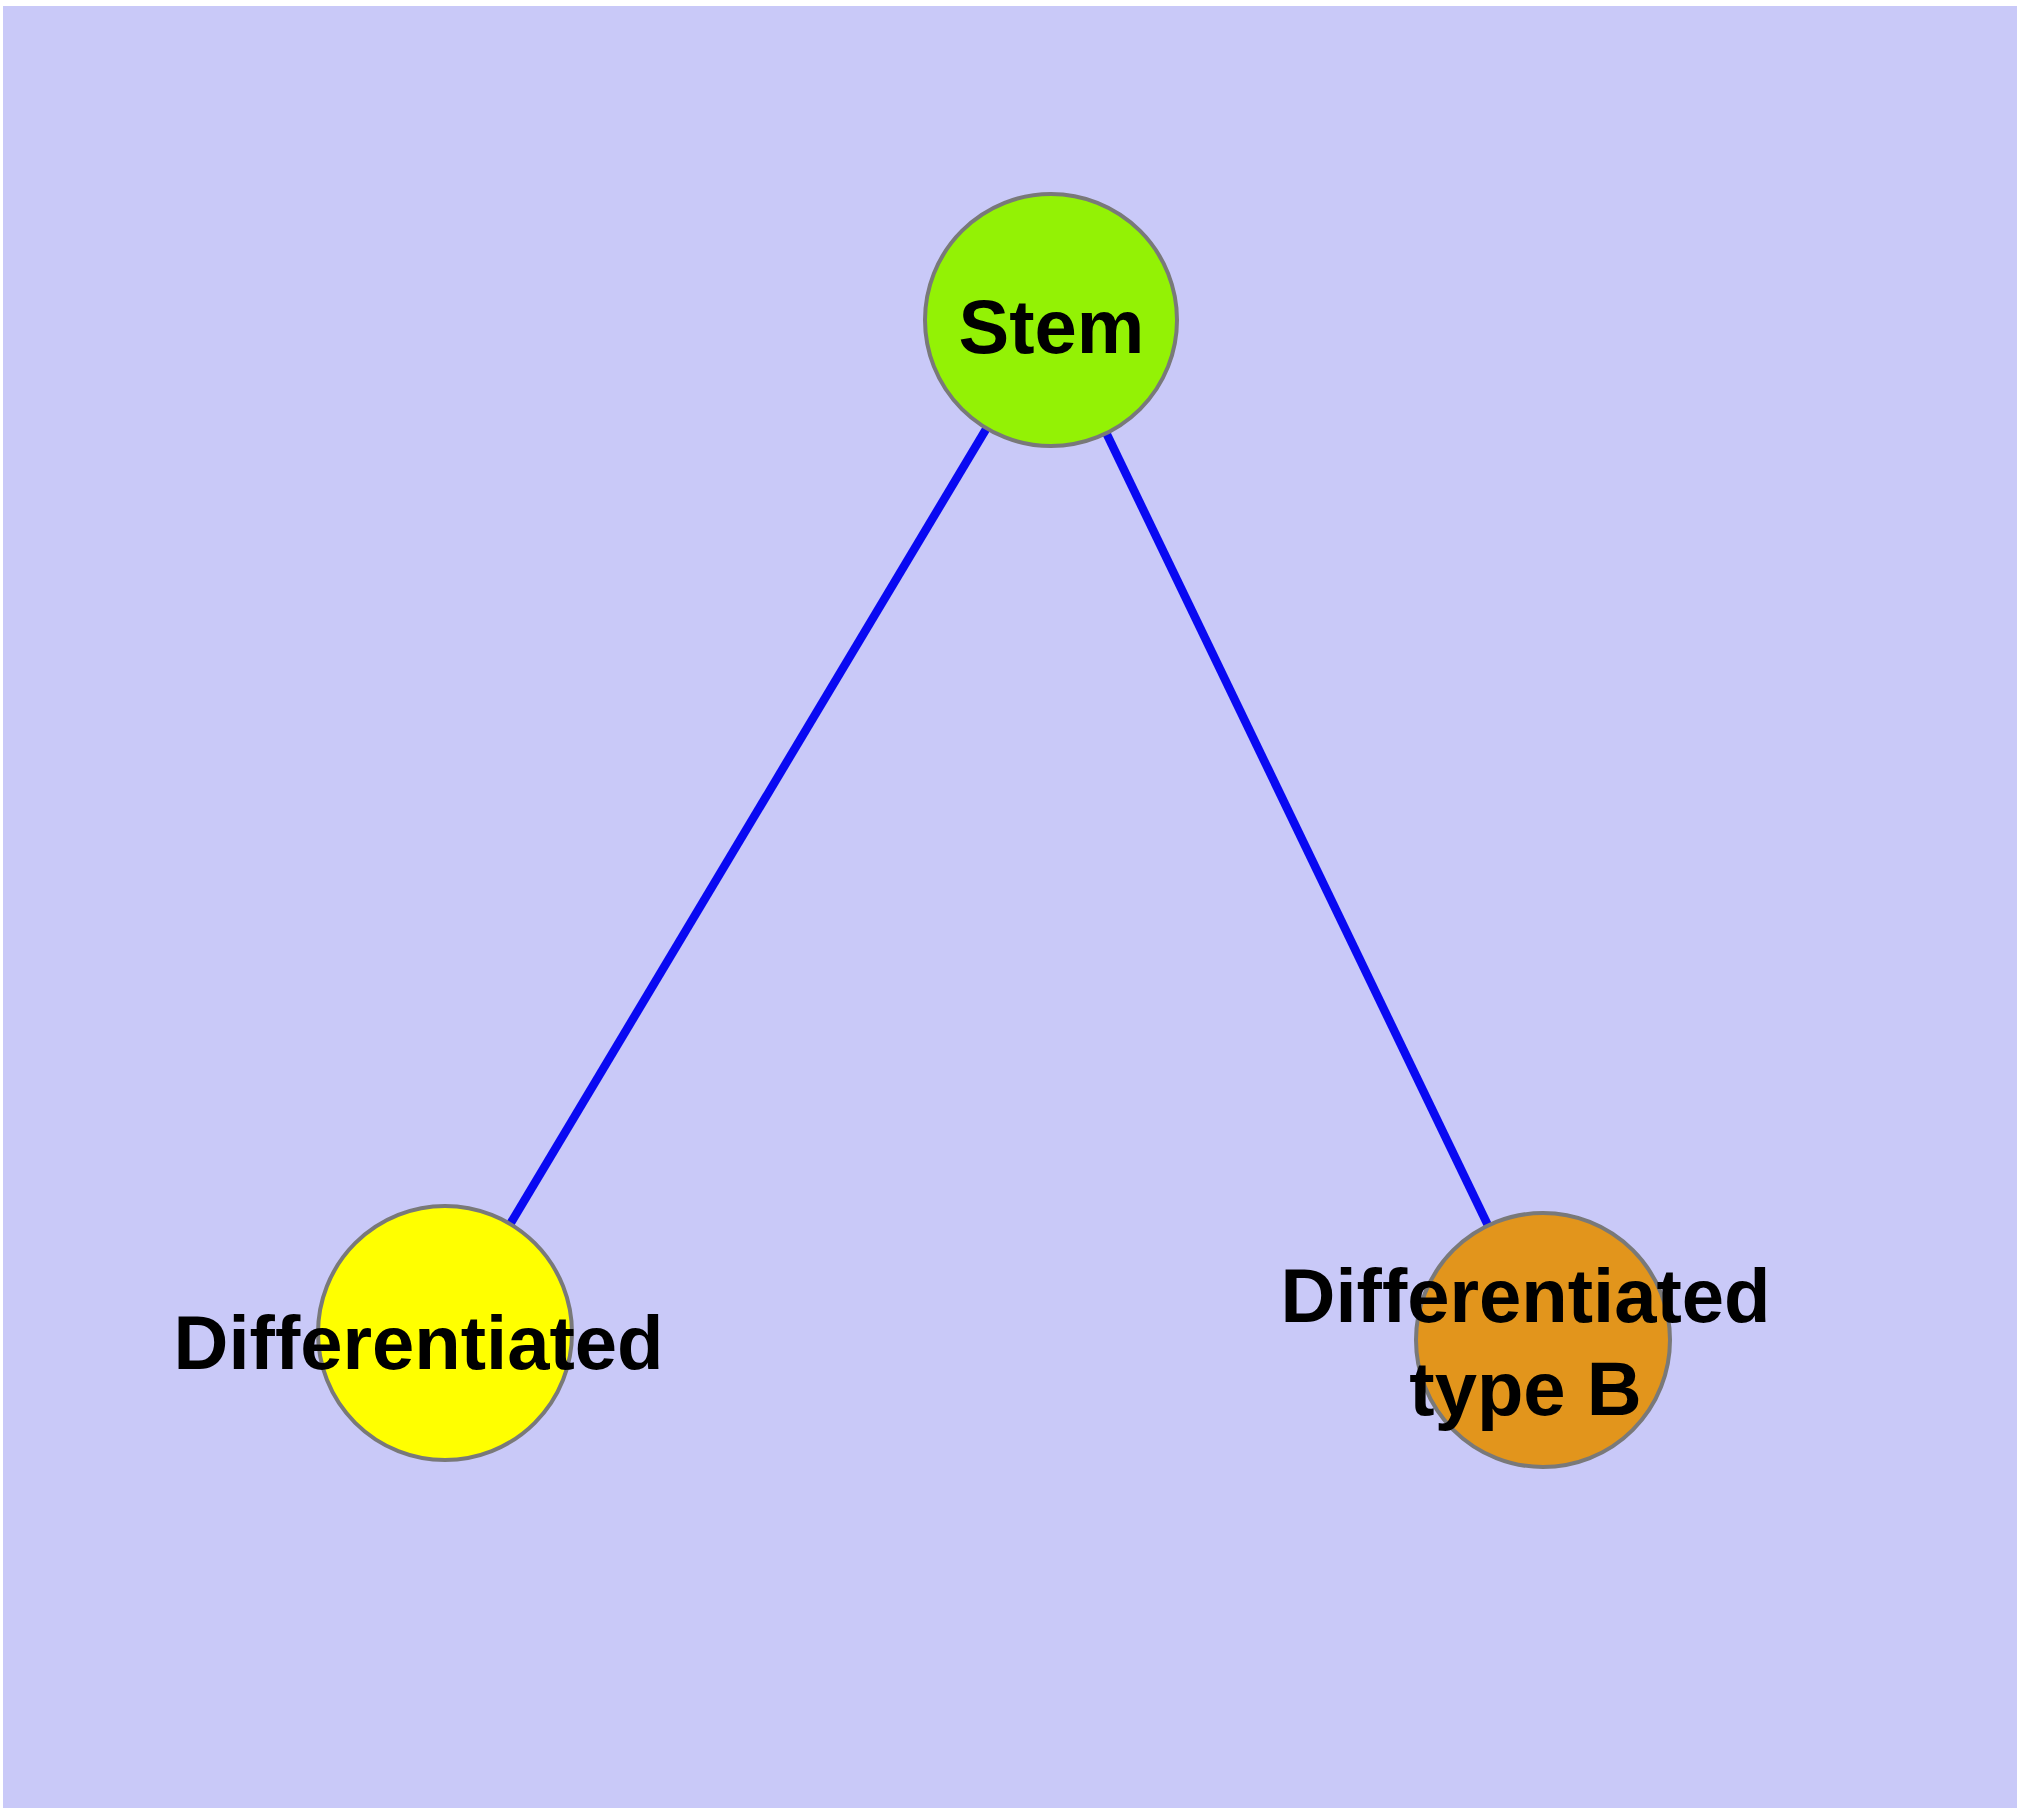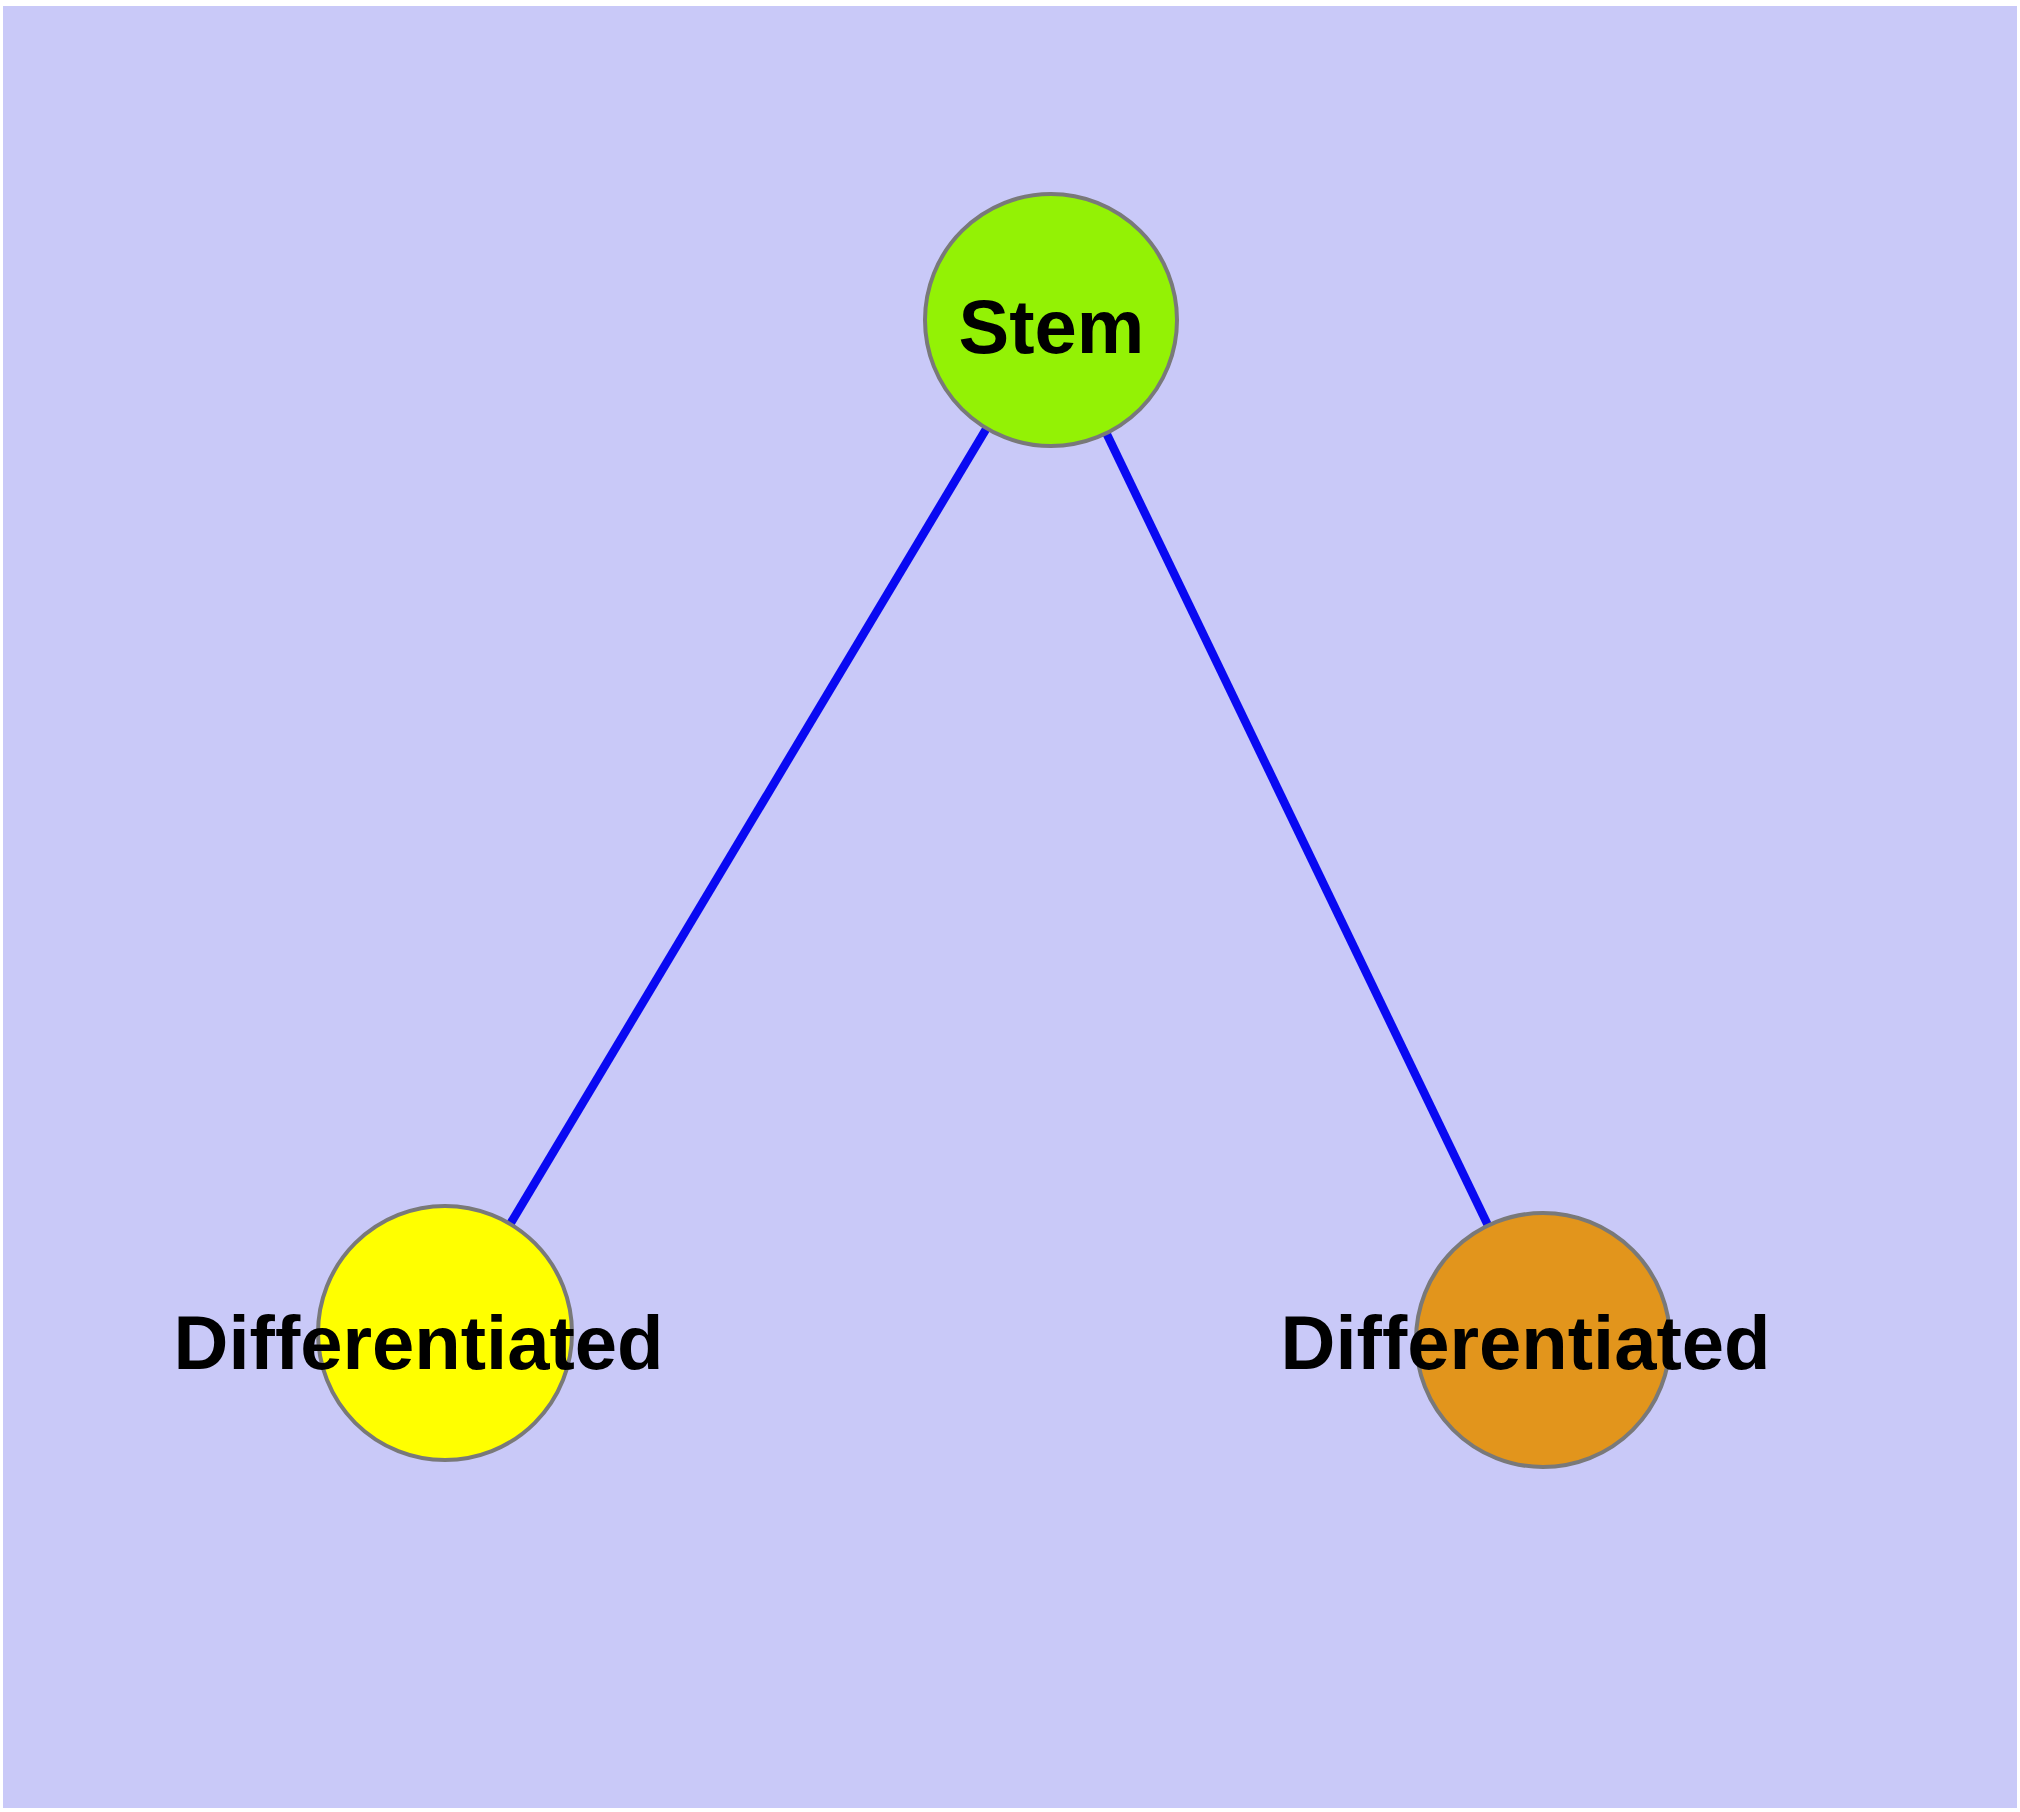--- a/index.html
+++ b/index.html
@@ -81,17 +81,18 @@
     <div class="label label-stem">
       <span class="line">Stem</span>
     </div>
 
     <div class="label label-a">
       <span class="line">Differentiated</span>
     </div>
 
     <div class="label label-b">
       <span class="line">Differentiated</span>
+      <span class="line">type B</span>
     </div>
 
   </div>
 </div>
 
 
 </body></html>

